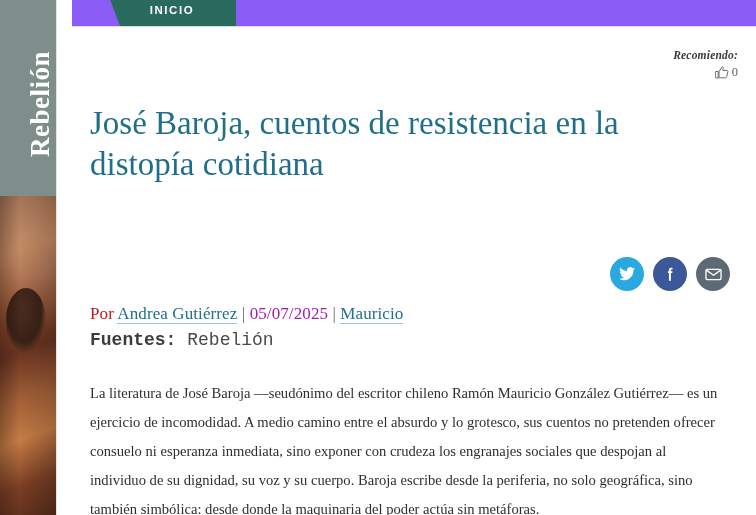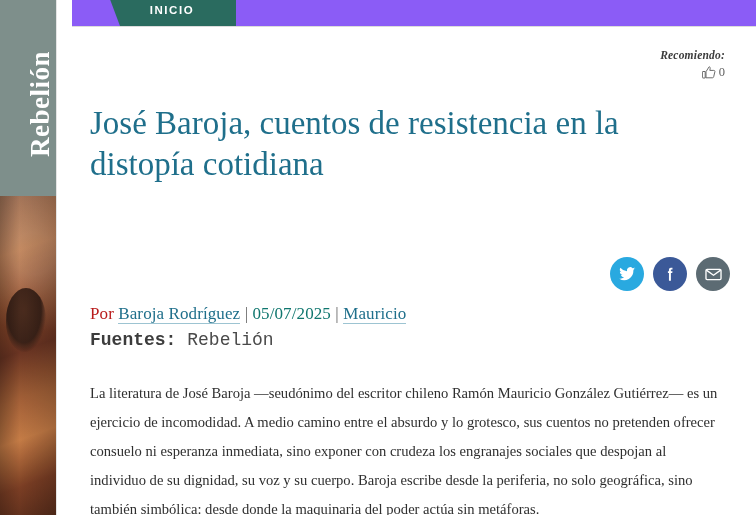--- a/index.html
+++ b/index.html
@@ -124,21 +124,21 @@
     left: 72px;
     top: 27px;
     width: 684px;
     height: 488px;
     background: #ffffff;
   }
 
   
   #recommend {
     position: absolute;
-    right: 31px;
+    right: 18px;
     top: 22px;
     text-align: right;
     font-family: "Liberation Serif", serif;
   }
   #recommend-label {
     font-size: 11.5px;
     font-style: italic;
     font-weight: bold;
     color: #3b3b3b;
     letter-spacing: 0.2px;
@@ -206,21 +206,21 @@
     color: #3c3c3c;
     letter-spacing: 0.1px;
   }
   #byline .pre { color: #b91c1c; }
   #byline a {
     color: #1f6f8b;
     text-decoration: none;
     border-bottom: 1px solid #9dc4d2;
   }
   #byline .sep { color: #6a6a6a; }
-  #byline .date { color: #0f766e; }
+  #byline .date { color: #a21caf; }
 
   #sources {
     position: absolute;
     left: 18px;
     top: 303px;
     font-family: Liberation Mono, monospace;
     font-size: 18px;
     color: #3c3c3c;
   }
   #sources .lbl { font-weight: bold; }
@@ -289,21 +289,21 @@
         <svg width="19" height="19" viewBox="0 0 24 24" aria-hidden="true">
           <rect x="2.5" y="5.5" width="19" height="13" rx="1.4" fill="none" stroke="#ffffff" stroke-width="1.7"></rect>
           <path d="M3 6.5 12 13l9-6.5" fill="none" stroke="#ffffff" stroke-width="1.7"></path>
         </svg>
       </span>
     </div>
   </div>
 
   <div id="byline">
     <span class="pre">Por</span>
-    <a href="#">Baroja Rodríguez</a>
+    <a href="#">Andrea Gutiérrez</a>
     <span class="sep">|</span>
     <span class="date">05/07/2025</span>
     <span class="sep">|</span>
     <a href="#">Mauricio</a>
   </div>
 
   <div id="sources">
     <span class="lbl">Fuentes:</span>
     <span class="val">Rebelión</span>
   </div>

